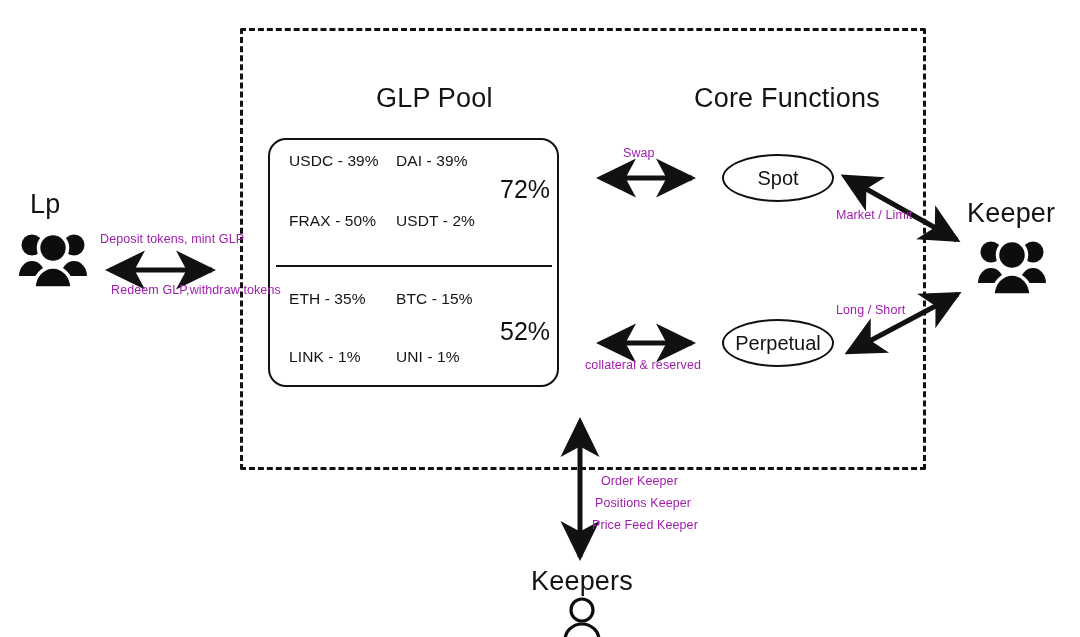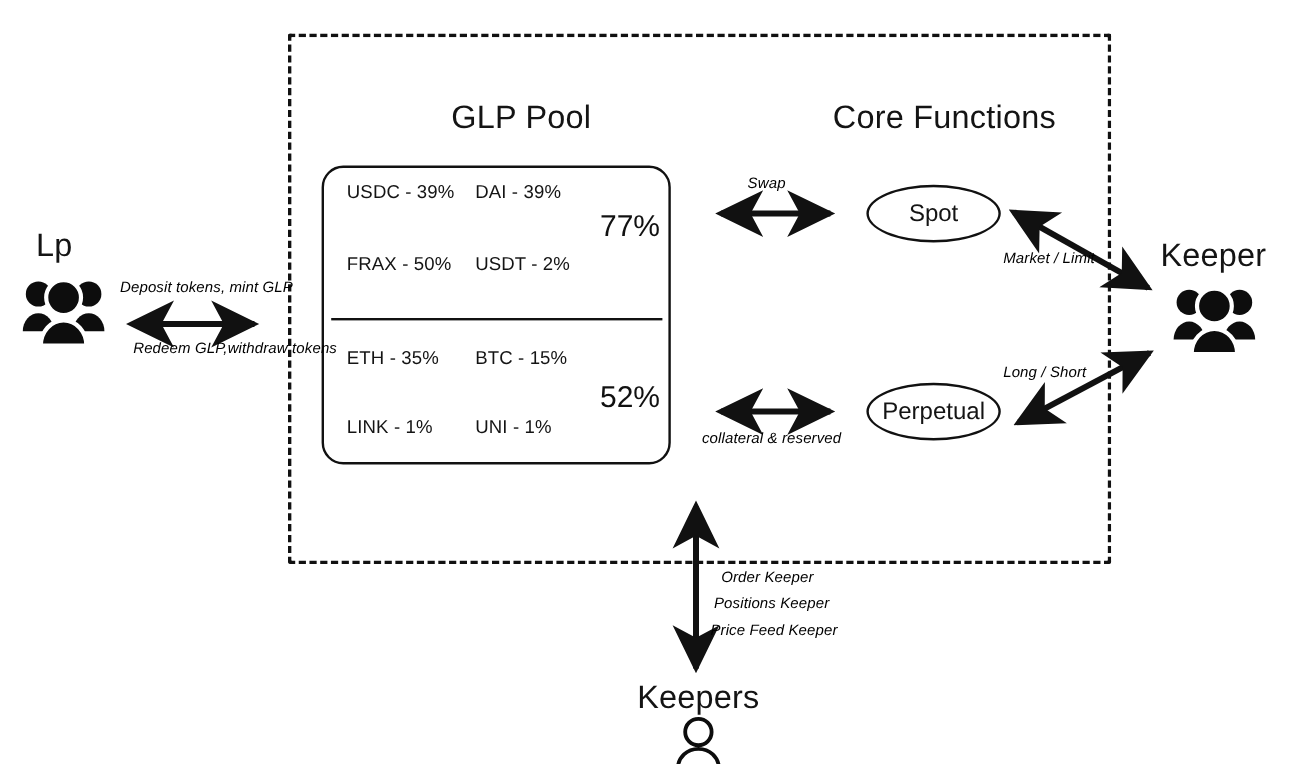--- a/index.html
+++ b/index.html
@@ -62,21 +62,21 @@
   .fnode{
     border:2.5px solid #111;border-radius:50%;background:#fff;
     display:flex;align-items:center;justify-content:center;
     font-size:20px;color:#141414;box-sizing:border-box;
   }
   #spot-node{left:722px;top:154px;width:112px;height:48px;}
   #perp-node{left:722px;top:319px;width:112px;height:48px;}
 
   
   .edgelabel{
-    font-size:12.5px;color:#000000;white-space:nowrap;letter-spacing:.1px;font-style:italic;
+    font-size:12.5px;color:#a21caf;white-space:nowrap;letter-spacing:.1px;
   }
   #lbl-deposit {left:100px;top:232px;}
   #lbl-redeem  {left:78px;top:283px;margin-left:33px;}
   #lbl-swap    {left:623px;top:146px;}
   #lbl-collat  {left:585px;top:358px;}
   #lbl-market  {left:836px;top:208px;}
   #lbl-longshort{left:836px;top:303px;}
   #lbl-order   {left:601px;top:474px;}
   #lbl-positions{left:595px;top:496px;}
   #lbl-pricefeed{left:592px;top:518px;}
@@ -131,21 +131,21 @@
   <div class="abs title" id="core-func-title">Core Functions</div>
   <div class="abs title" id="glp-pool-title">GLP Pool</div>
 
   <div class="abs" id="glp-box"></div>
   <div class="abs" id="glp-divider"></div>
 
   <div class="abs token" id="tok-usdc">USDC - 39%</div>
   <div class="abs token" id="tok-dai">DAI - 39%</div>
   <div class="abs token" id="tok-frax">FRAX - 50%</div>
   <div class="abs token" id="tok-usdt">USDT - 2%</div>
-  <div class="abs bigpct" id="pct-stable">77%</div>
+  <div class="abs bigpct" id="pct-stable">72%</div>
 
   <div class="abs token" id="tok-eth">ETH - 35%</div>
   <div class="abs token" id="tok-btc">BTC - 15%</div>
   <div class="abs token" id="tok-link">LINK - 1%</div>
   <div class="abs token" id="tok-uni">UNI - 1%</div>
   <div class="abs bigpct" id="pct-volatile">52%</div>
 
   <div class="abs fnode" id="spot-node">Spot</div>
   <div class="abs fnode" id="perp-node">Perpetual</div>
 

